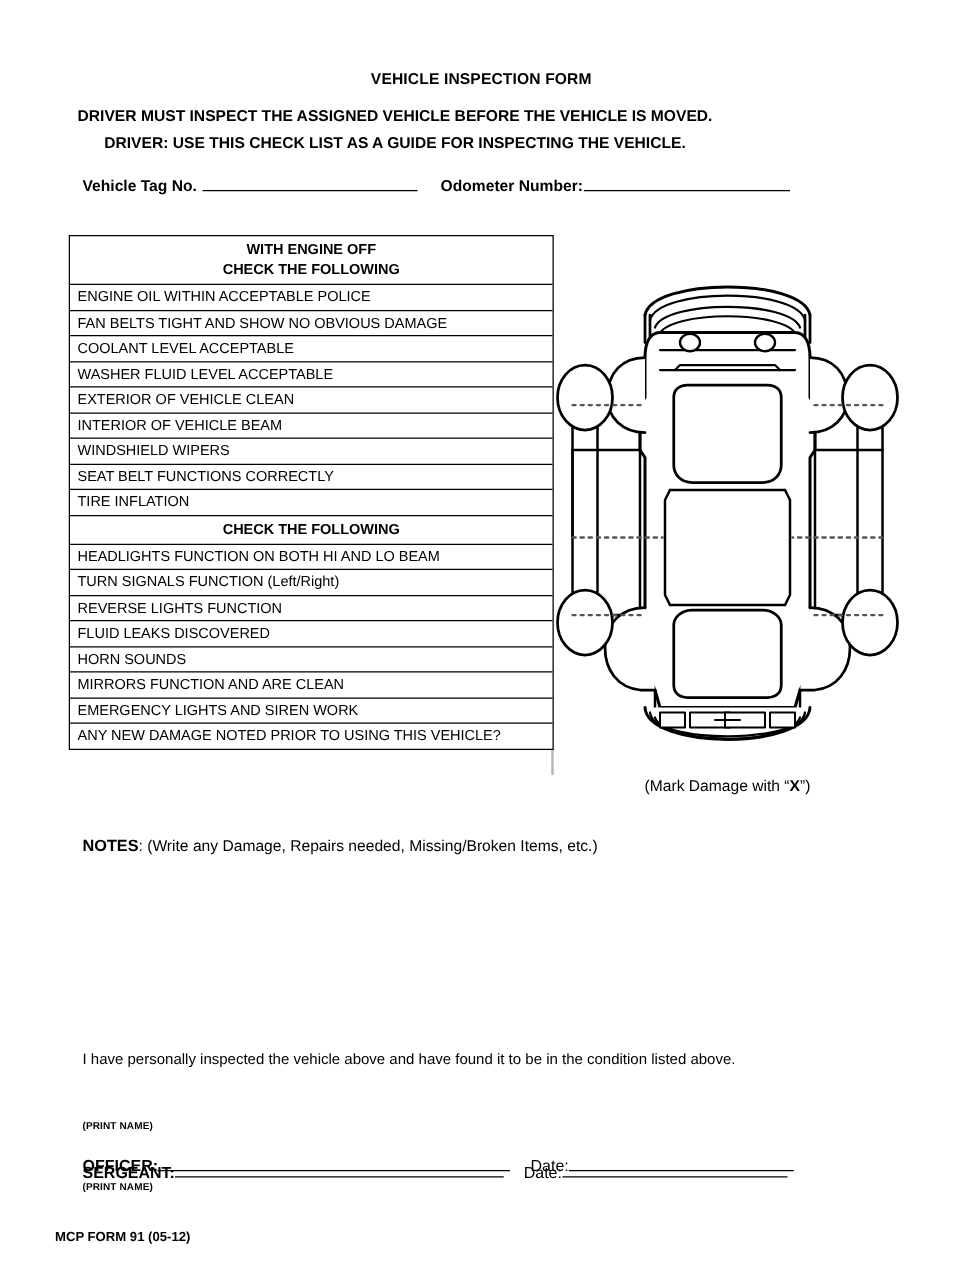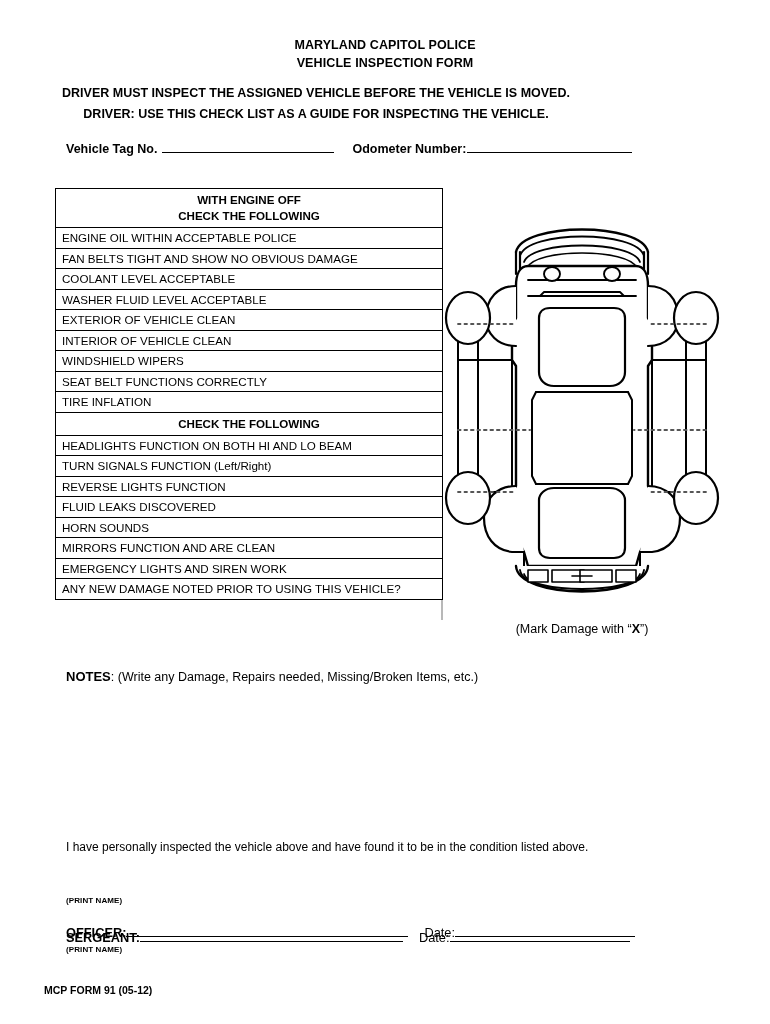--- a/index.html
+++ b/index.html
@@ -180,21 +180,20 @@
     top: 984px;
     font-size: 10.5px;
     font-weight: bold;
   }
 </style>
 </head>
 <body>
 
 <div class="page">
 
-  <div class="hdr-title" id="hdr-line1">MARYLAND CAPITOL POLICE</div>
   <div class="hdr-title" id="hdr-line2">VEHICLE INSPECTION FORM</div>
 
   <div class="hdr-instr" id="instr-line1">DRIVER MUST INSPECT THE ASSIGNED VEHICLE BEFORE THE VEHICLE IS MOVED.</div>
   <div class="hdr-instr" id="instr-line2">DRIVER: USE THIS CHECK LIST AS A GUIDE FOR INSPECTING THE VEHICLE.</div>
 
   <div id="idline">
     <span class="lbl">Vehicle Tag No.</span><span class="rule" id="tag-rule"></span><span class="lbl" id="odo-label">Odometer Number:</span><span class="rule" id="odo-rule"></span>
   </div>
 
   <div id="checklist">
@@ -202,21 +201,21 @@
     <div class="ck-section">
       <div>WITH ENGINE OFF</div>
       <div>CHECK THE FOLLOWING</div>
     </div>
 
     <div class="ck-row">ENGINE OIL WITHIN ACCEPTABLE POLICE</div>
     <div class="ck-row">FAN BELTS TIGHT AND SHOW NO OBVIOUS DAMAGE</div>
     <div class="ck-row">COOLANT LEVEL ACCEPTABLE</div>
     <div class="ck-row">WASHER FLUID LEVEL ACCEPTABLE</div>
     <div class="ck-row">EXTERIOR OF VEHICLE CLEAN</div>
-    <div class="ck-row">INTERIOR OF VEHICLE CLEAN</div>
+    <div class="ck-row">INTERIOR OF VEHICLE BEAM</div>
     <div class="ck-row">WINDSHIELD WIPERS</div>
     <div class="ck-row">SEAT BELT FUNCTIONS CORRECTLY</div>
     <div class="ck-row">TIRE INFLATION</div>
 
     <div class="ck-section">
       <div>CHECK THE FOLLOWING</div>
     </div>
 
     <div class="ck-row">HEADLIGHTS FUNCTION ON BOTH HI AND LO BEAM</div>
     <div class="ck-row">TURN SIGNALS FUNCTION (Left/Right)</div>

